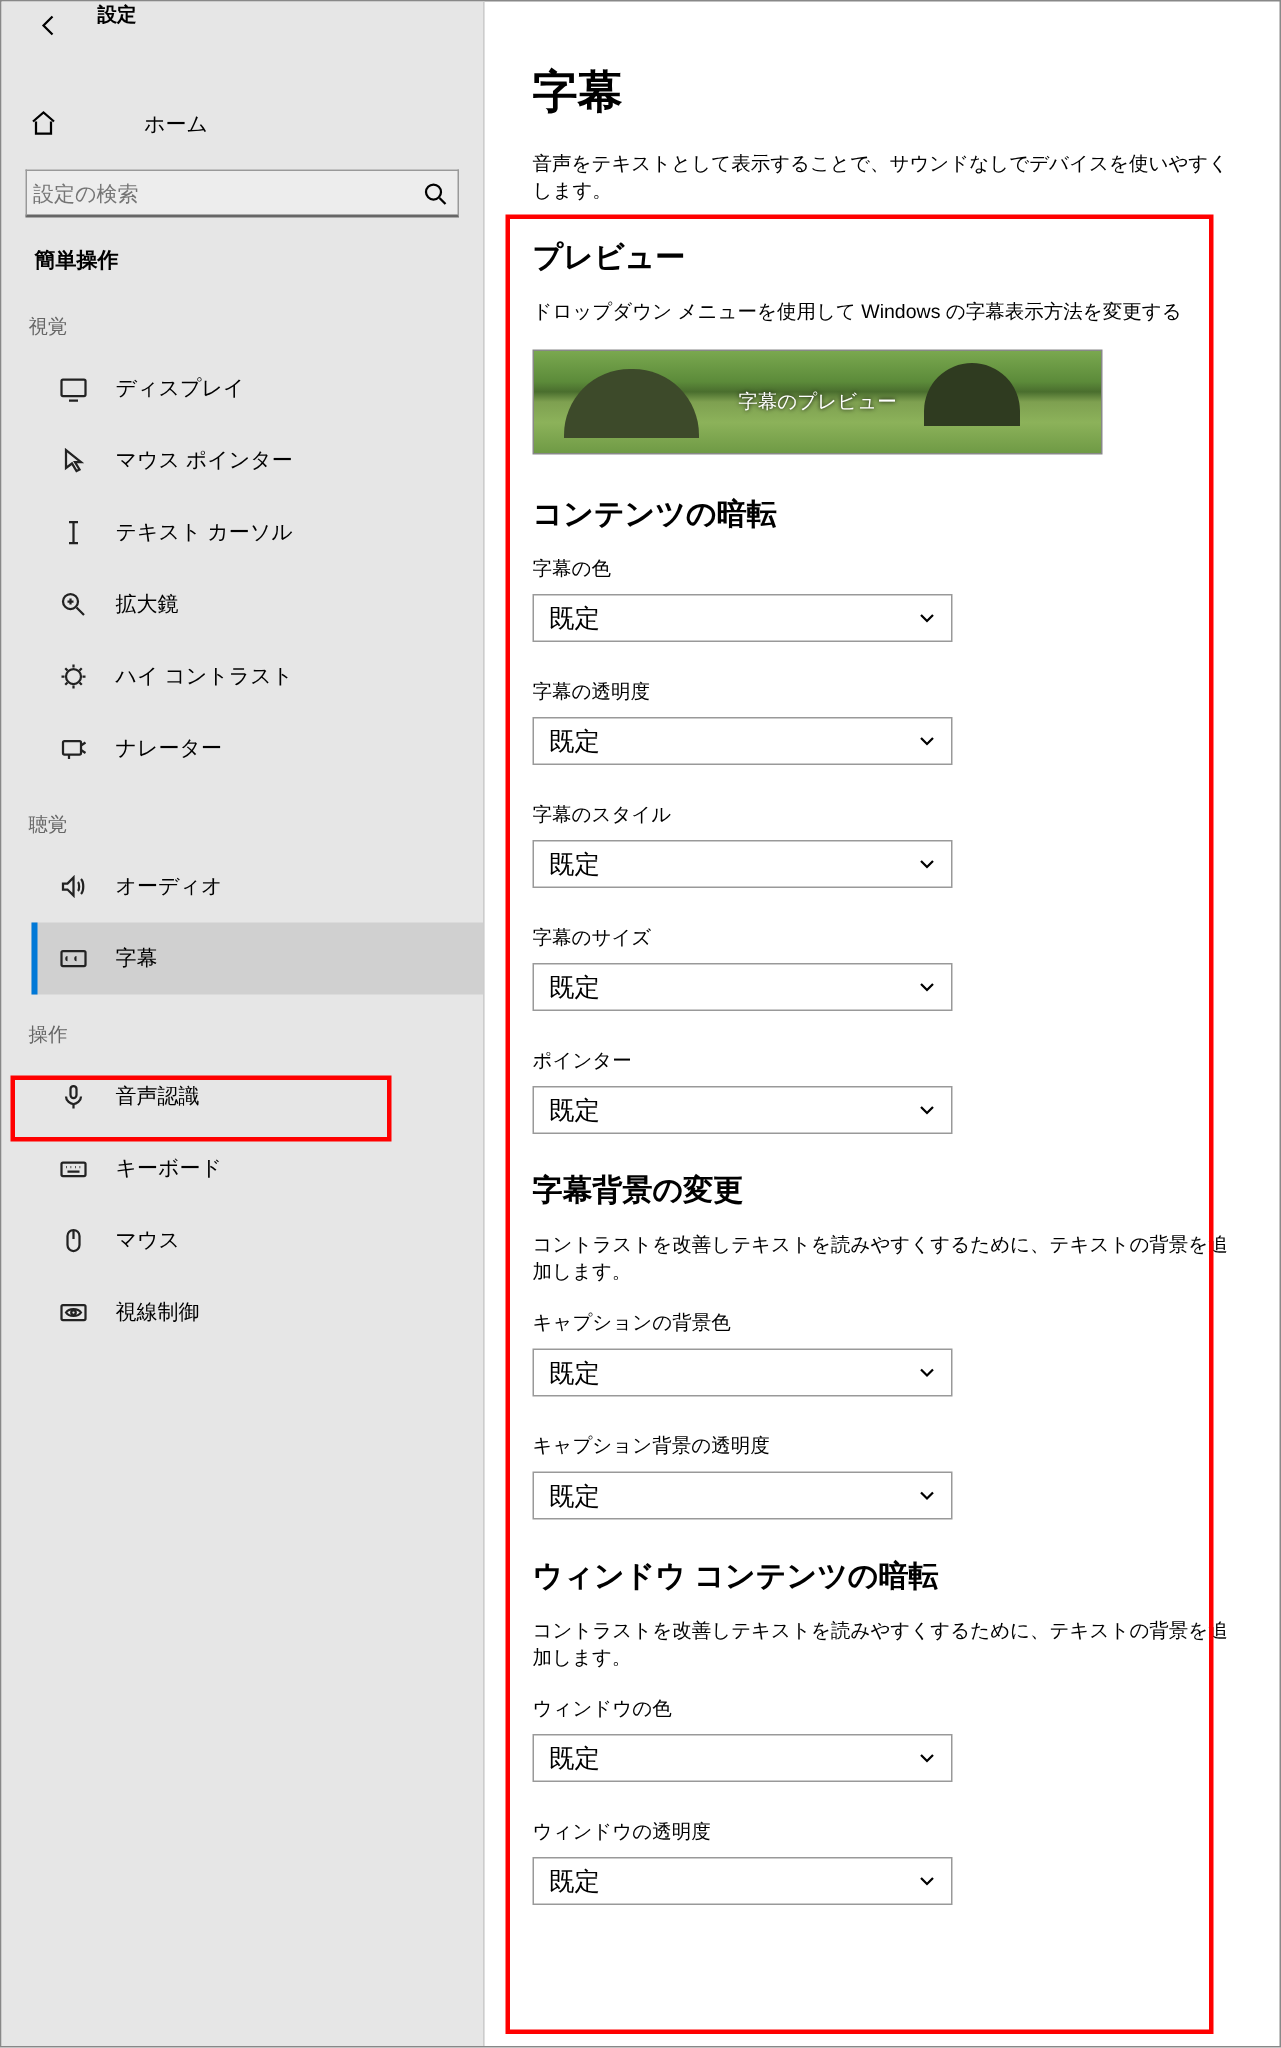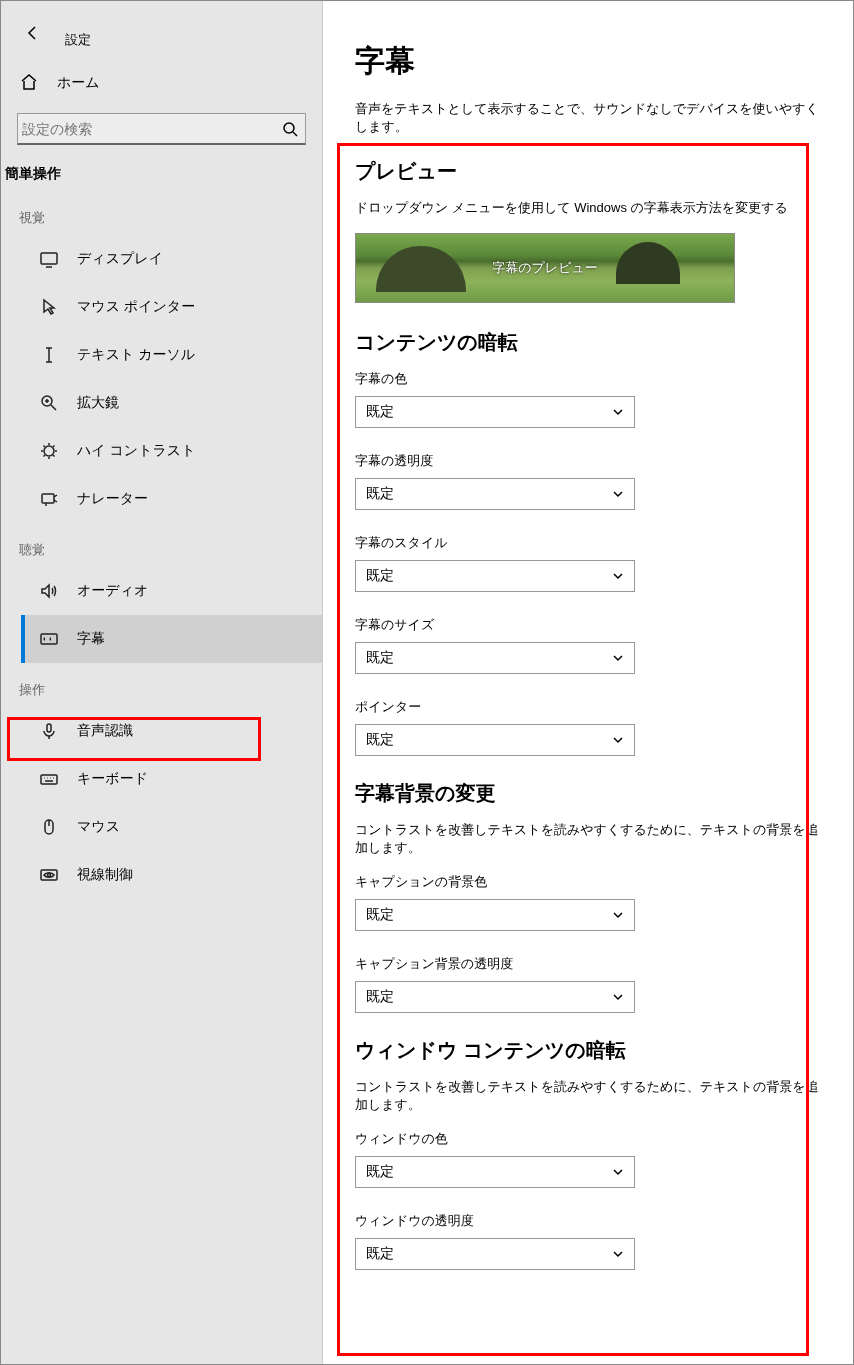--- a/index.html
+++ b/index.html
@@ -16,36 +16,38 @@
 }
 .layout { display: flex; height: 100%; }
 .sidebar {
   width: 322px;
   background: #e6e6e6;
   border-right: 1px solid #ccc;
   padding-top: 0;
 }
 .top-row {
   display: flex;
-  align-items: flex-end;
+  align-items: flex-start;
   height: 48px;
   padding-left: 16px;
+  font-weight: bold;
 }
 .back-btn {
   width: 32px; height: 32px;
   display: flex; align-items: center; justify-content: center;
   margin-right: 16px;
 }
 .back-btn svg { width: 16px; height: 16px; }
 .title-settings { font-size: 13px; }
 .home-row {
   display: flex; align-items: center;
   height: 44px;
   padding-left: 18px;
   margin-top: 12px;
+  gap: 39px;
 }
 .home-row .icon { width: 20px; margin-right: 18px; }
 .home-row .label { font-size: 14px; }
 .search-wrap {
   margin: 8px 16px 12px 16px;
   position: relative;
 }
 .search-input {
   width: 100%;
   height: 32px;
@@ -53,21 +55,21 @@
   border-bottom: 2px solid #666;
   background: #ededed;
   padding: 0 32px 0 4px;
   font-size: 14px;
 }
 .search-icon {
   position: absolute; right: 8px; top: 8px;
   width: 16px; height: 16px;
 }
 .sidebar-heading {
-  padding: 8px 4px;
+  padding: 8px 22px;
   font-size: 14px;
   font-weight: 600;
 }
 .sidebar-group {
   padding: 18px 18px 8px 18px;
   font-size: 13px;
   color: #666;
 }
 .nav-item {
   display: flex; align-items: center;
@@ -157,21 +159,21 @@
   margin-bottom: 8px;
 }
 .dropdown {
   width: 280px;
   height: 32px;
   border: 1px solid #999;
   display: flex;
   align-items: center;
   justify-content: space-between;
   padding: 0 10px;
-  font-size: 14px;
+  font-size: 17px;
   margin-bottom: 24px;
   background: #fff;
   cursor: pointer;
 }
 .dropdown .chev { width: 12px; height: 12px; }
 .spacer-lg { margin-top: 40px; }
 svg { stroke: currentColor; fill: none; stroke-width: 1.5; }
 </style>
 </head>
 <body>

